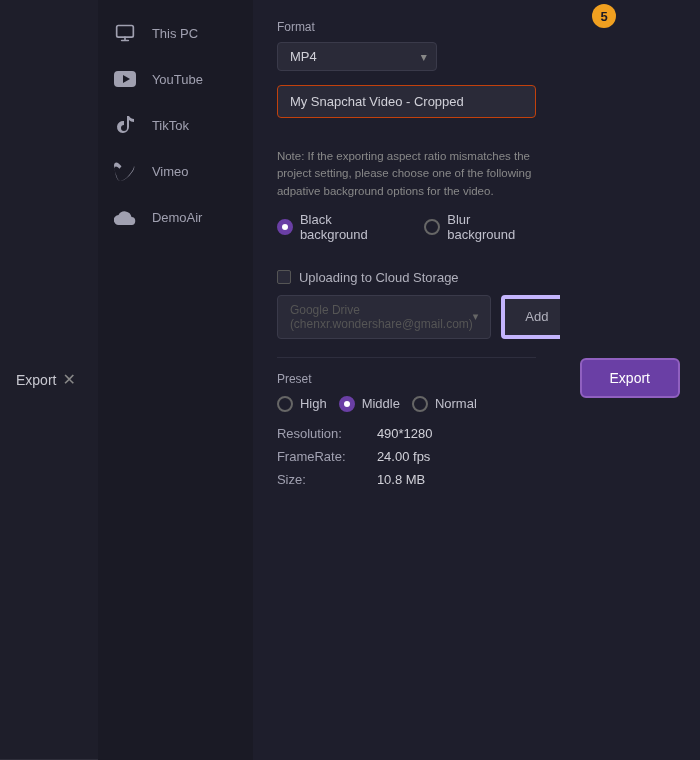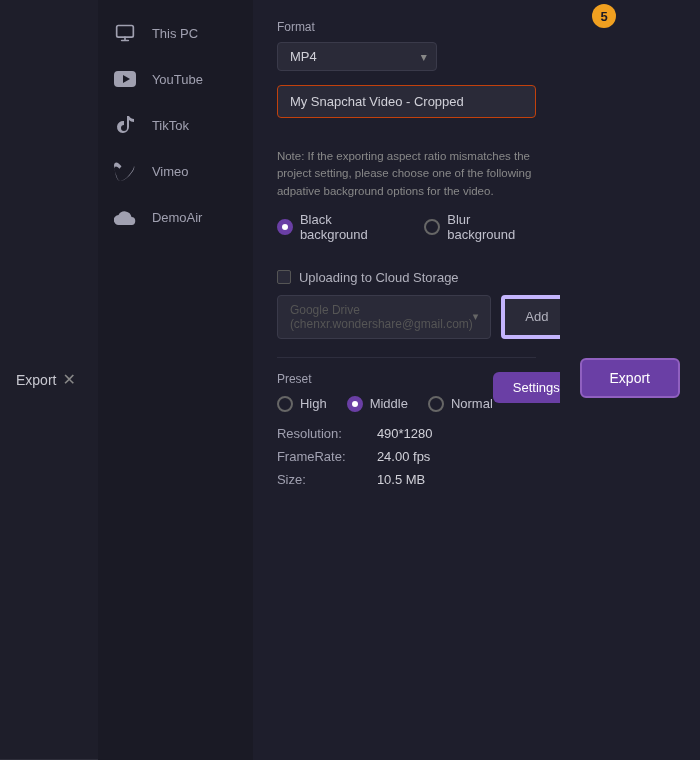--- a/index.html
+++ b/index.html
@@ -247,23 +247,22 @@
       margin-bottom: 2px;
     }
     .preset-left { flex: 1; }
     .preset-label {
       font-size: 12px;
       color: #a0a0b0;
       margin-bottom: 10px;
     }
     .preset-radio-group {
       display: flex;
-      gap: 20px;
-      align-items: center;
-      justify-content: flex-end;
+      gap: 12px;
+      align-items: center;
     }
     .settings-btn {
       background: #6a3fa5;
       color: white;
       border: none;
       border-radius: 6px;
       padding: 8px 20px;
       font-size: 13px;
       cursor: pointer;
     }
@@ -440,35 +439,34 @@
             <label class="radio-option">
               <div class="radio-circle checked"></div>
               <span>Middle</span>
             </label>
             <label class="radio-option">
               <div class="radio-circle unchecked"></div>
               <span>Normal</span>
             </label>
           </div>
         </div>
-        <button class="settings-btn">Settings</button>
       </div>
 
       <div class="info-grid">
         <div class="info-row">
           <span class="info-key">Resolution:</span>
           <span class="info-val">490*1280</span>
         </div>
         <div class="info-row">
           <span class="info-key">FrameRate:</span>
           <span class="info-val">24.00 fps</span>
         </div>
         <div class="info-row">
           <span class="info-key">Size:</span>
-          <span class="info-val">10.5 MB</span>
+          <span class="info-val">10.8 MB</span>
         </div>
       </div>
     </div>
   </div>
 
   <div class="bottom-bar">
     <div class="step-badge">5</div>
     <button class="export-btn">Export</button>
   </div>
 </div>

